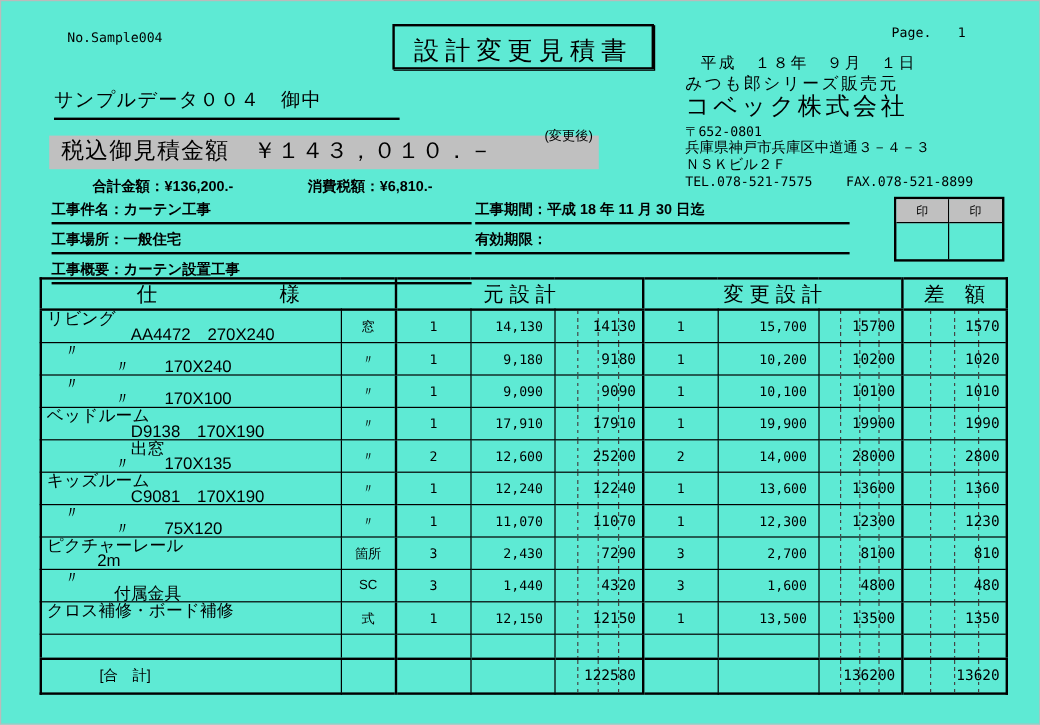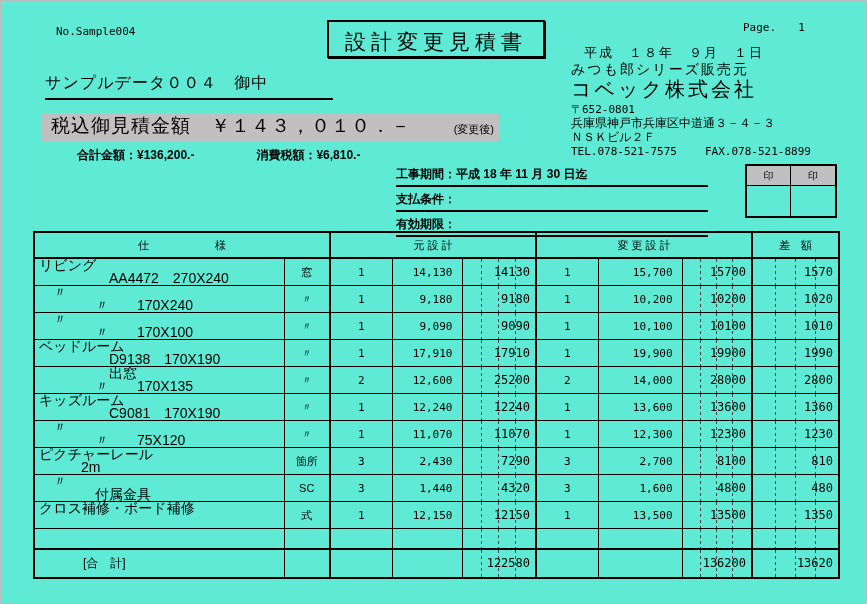--- a/index.html
+++ b/index.html
@@ -32,21 +32,21 @@
   #customer{
     left:44px;top:72px;width:288px;font-size:16px;letter-spacing:1px;
     padding-bottom:4px;border-bottom:2px solid #000;
   }
 
   #banner{
     left:40px;top:112px;width:458px;height:28px;background:#c0c0c0;
     display:flex;align-items:flex-start;padding-left:10px;box-sizing:border-box;
   }
   #banner .big{font-size:19px;letter-spacing:1px;white-space:nowrap;}
-  #banner .note{position:absolute;right:5px;bottom:4px;font-size:11px;}
+  #banner .note{position:absolute;right:5px;bottom:20px;font-size:11px;}
 
   #subtotals{left:76px;top:146px;font-size:12px;font-weight:bold;}
   #subtotals .tax{margin-left:62px;}
 
   .fieldcol{line-height:0;}
   #fields-left{left:42px;top:161px;width:350px;}
   #fields-right{left:395px;top:161px;width:312px;}
   .field{
     height:23px;border-bottom:2px solid #000;font-size:12px;font-weight:bold;
     display:flex;align-items:center;line-height:1;
@@ -62,21 +62,21 @@
     border-bottom:1px solid #000;
   }
   #stamp-box .hd.l,#stamp-box .bd.l{border-right:1px solid #000;}
 
   
   #est{
     left:32px;top:230px;width:805px;border-collapse:collapse;table-layout:fixed;
     border:2px solid #000;
   }
   #est th,#est td{border:1px solid #000;padding:0;overflow:hidden;}
-  #est tr.h1 th{height:24px;font-size:11px;font-weight:normal;border-bottom:2px solid #000;text-align:center;}
+  #est tr.h1 th{height:24px;font-size:17px;font-weight:normal;border-bottom:2px solid #000;text-align:center;}
   #est tr.h2 th{height:27px;background:#c0c0c0;font-size:11px;font-weight:bold;border-bottom:2px solid #000;text-align:center;}
   #est .secL{border-left:2px solid #000 !important;}
   #est td.name-c{font-size:14px;text-align:left;vertical-align:top;}
   #est td.name-c .l1,#est td.name-c .l2{line-height:13px;white-space:pre;padding-left:4px;}
   #est td.unit-c{font-size:11px;text-align:center;}
   #est td.qty-c{font-size:11px;text-align:center;font-family:"DejaVu Sans Mono",monospace;}
   #est td.price-c{font-size:11px;text-align:right;padding-right:9px;font-family:"DejaVu Sans Mono",monospace;}
   #est td.amt{
     font-size:12px;text-align:right;padding-right:5px;font-family:"DejaVu Sans Mono",monospace;
     background-image:
@@ -130,23 +130,27 @@
 
   <div class="abs" id="banner">
     <span class="big">税込御見積金額　￥１４３，０１０．－</span>
     <span class="note">(変更後)</span>
   </div>
 
   <div class="abs" id="subtotals">
     <span>合計金額：¥136,200.-</span><span class="tax">消費税額：¥6,810.-</span>
   </div>
 
+  <div class="abs fieldcol" id="fields-left">
+      <div class="field">工事件名：カーテン工事</div>
+      <div class="field">工事場所：一般住宅</div>
+      <div class="field">工事概要：カーテン設置工事</div>
+    </div>
   <div class="abs fieldcol" id="fields-right">
       <div class="field">工事期間：平成 18 年 11 月 30 日迄</div>
-      <div class="field">支払条件：</div>
       <div class="field">有効期限：</div>
     </div>
 
   <div class="abs" id="stamp-box">
     <div class="hd l">印</div>
     <div class="hd">印</div>
     <div class="bd l"></div>
     <div class="bd"></div>
   </div>
 

